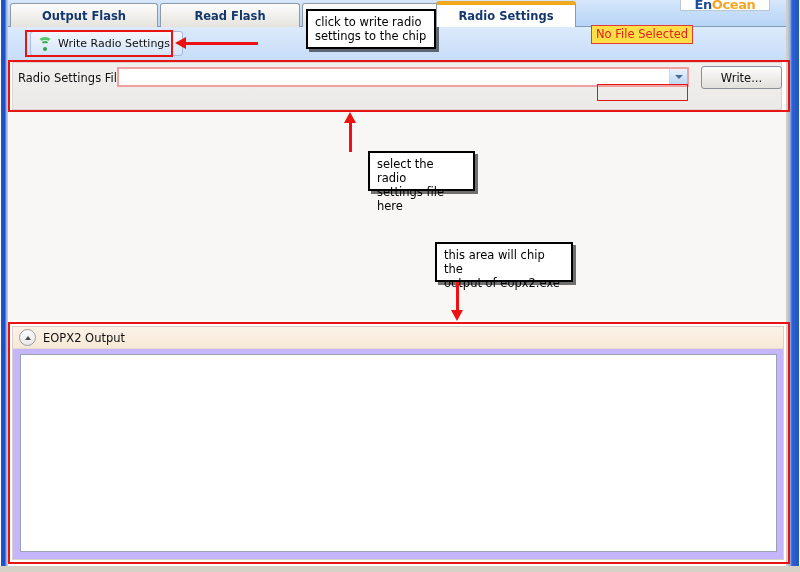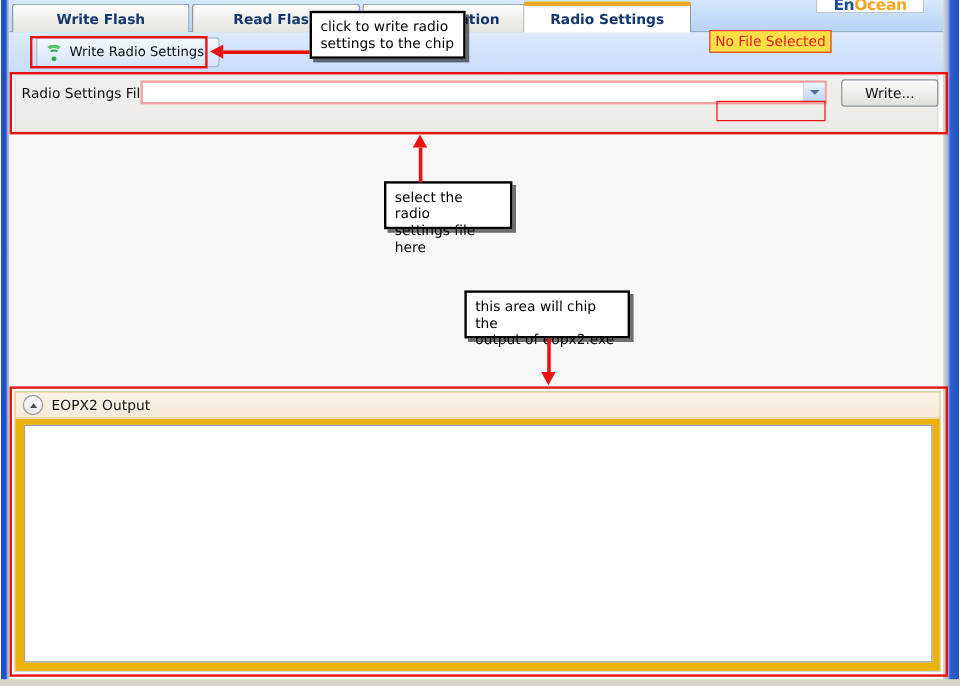--- a/index.html
+++ b/index.html
@@ -239,21 +239,21 @@
     width: 778px; height: 210px;
     background: #f8f7f5;
   }
 
   
   .outgroup {
     position: absolute;
     left: 12px; top: 326px;
     width: 772px; height: 234px;
     border: 1px solid #d7d3cc;
-    background: #eab308;
+    background: #c4b5fd;
     box-sizing: border-box;
   }
   .outgroup-head {
     position: absolute;
     left: 0; top: 0;
     width: 100%; height: 22px;
     background: linear-gradient(to bottom, #fbf2e6 0%, #f7e9d8 100%);
     border-bottom: 1px solid #e8dccb;
     display: flex;
     align-items: center;
@@ -310,20 +310,21 @@
     position: absolute;
     background: #ffffff;
     border: 2px solid #000000;
     box-shadow: 3px 3px 0 rgba(0,0,0,0.55);
     padding: 4px 7px 5px 7px;
     font-size: 11.5px;
     line-height: 14px;
     color: #000000;
     white-space: pre-line;
     box-sizing: border-box;
+    margin-left: 48px;
   }
   .ann-line {
     position: absolute;
     background: #ee1111;
     pointer-events: none;
   }
   .ann-head {
     position: absolute;
     width: 0; height: 0;
     pointer-events: none;
@@ -347,21 +348,21 @@
 </head>
 <body>
 
 <div id="app">
 
   <div class="win-edge-left"></div>
   <div class="win-edge-right"></div>
   <div class="win-edge-bottom"></div>
 
   <div class="tabstrip">
-    <div class="tab" style="left:2px; width:148px;">Write Flash</div>
+    <div class="tab" style="left:2px; width:148px;">Output Flash</div>
     <div class="tab" style="left:152px; width:140px;">Read Flash</div>
     <div class="tab" style="left:294px; width:140px;">Configuration</div>
     <div class="tab selected" style="left:428px; width:140px;">Radio Settings</div>
 
     <div class="logo">
       <span class="logo-text"><i>En</i><span>Ocean</span></span>
     </div>
   </div>
 
   <div class="toolbar">

